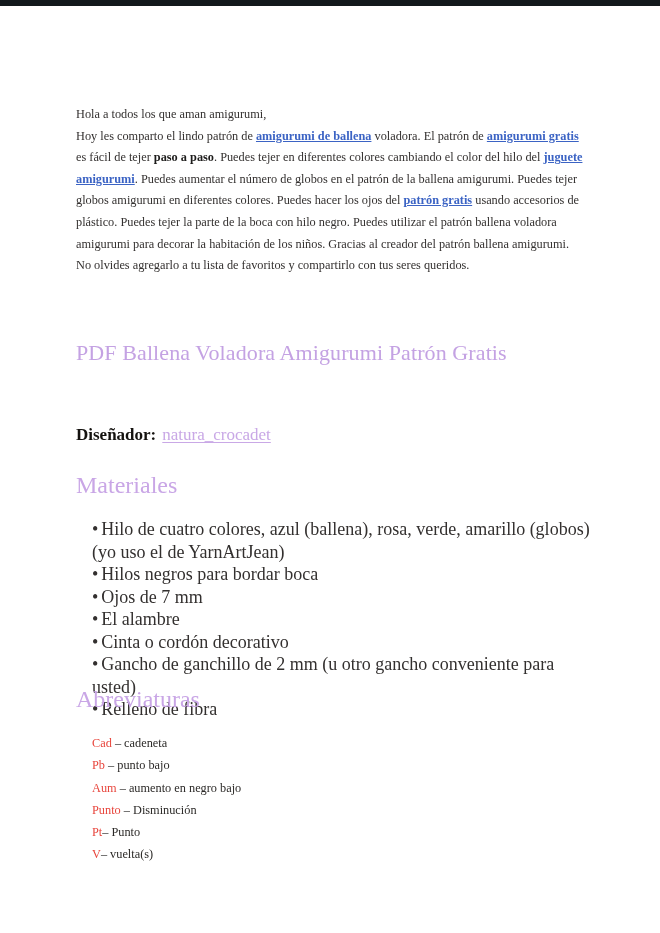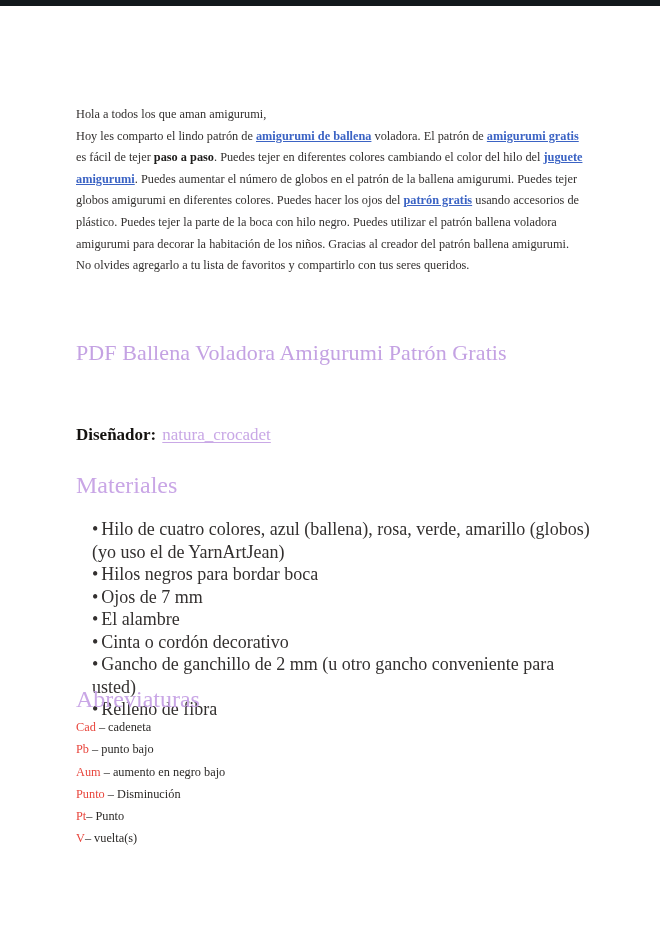--- a/index.html
+++ b/index.html
@@ -117,21 +117,21 @@
     padding: 0;
   }
   .bullet { margin-right: 3px; }
 
   
   .abbr-list {
     position: absolute;
     left: 76px;
     top: 710px;
     width: 500px;
-    margin: 0;
+    margin: 16px;
     padding: 0;
     list-style: none;
     font-size: 12.3px;
     line-height: 22.3px;
     color: #2b2927;
   }
   .abbr-list li { margin: 0; padding: 0; }
   .abbr-term {
     color: #e8453c;
   }

